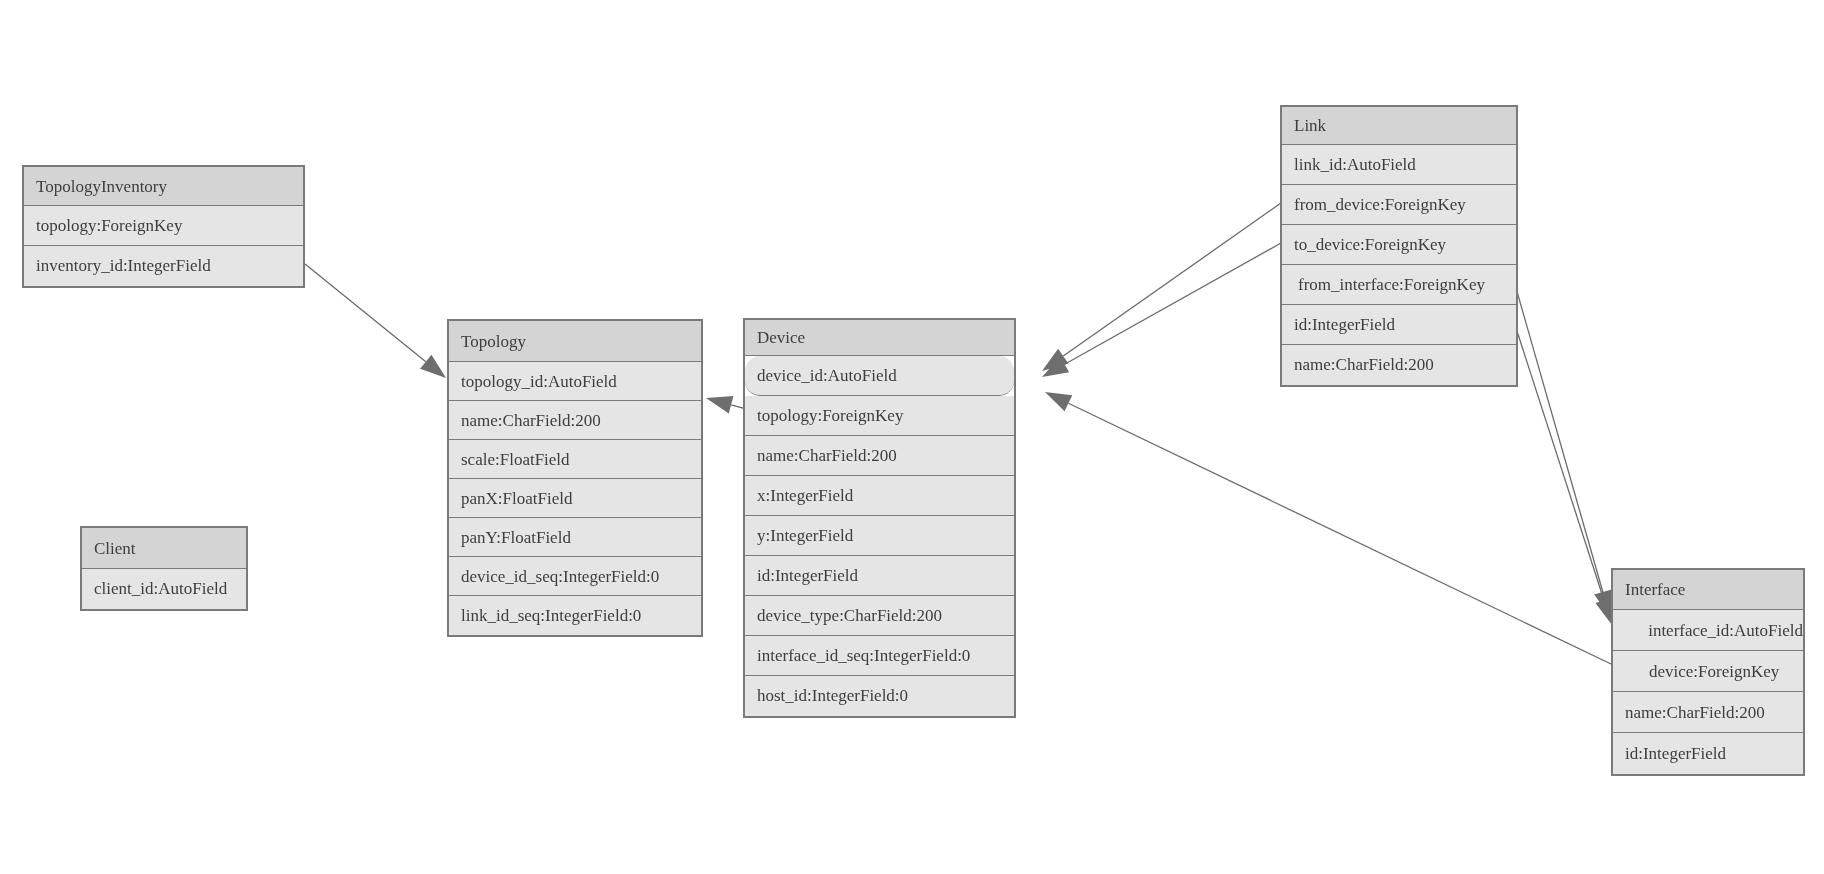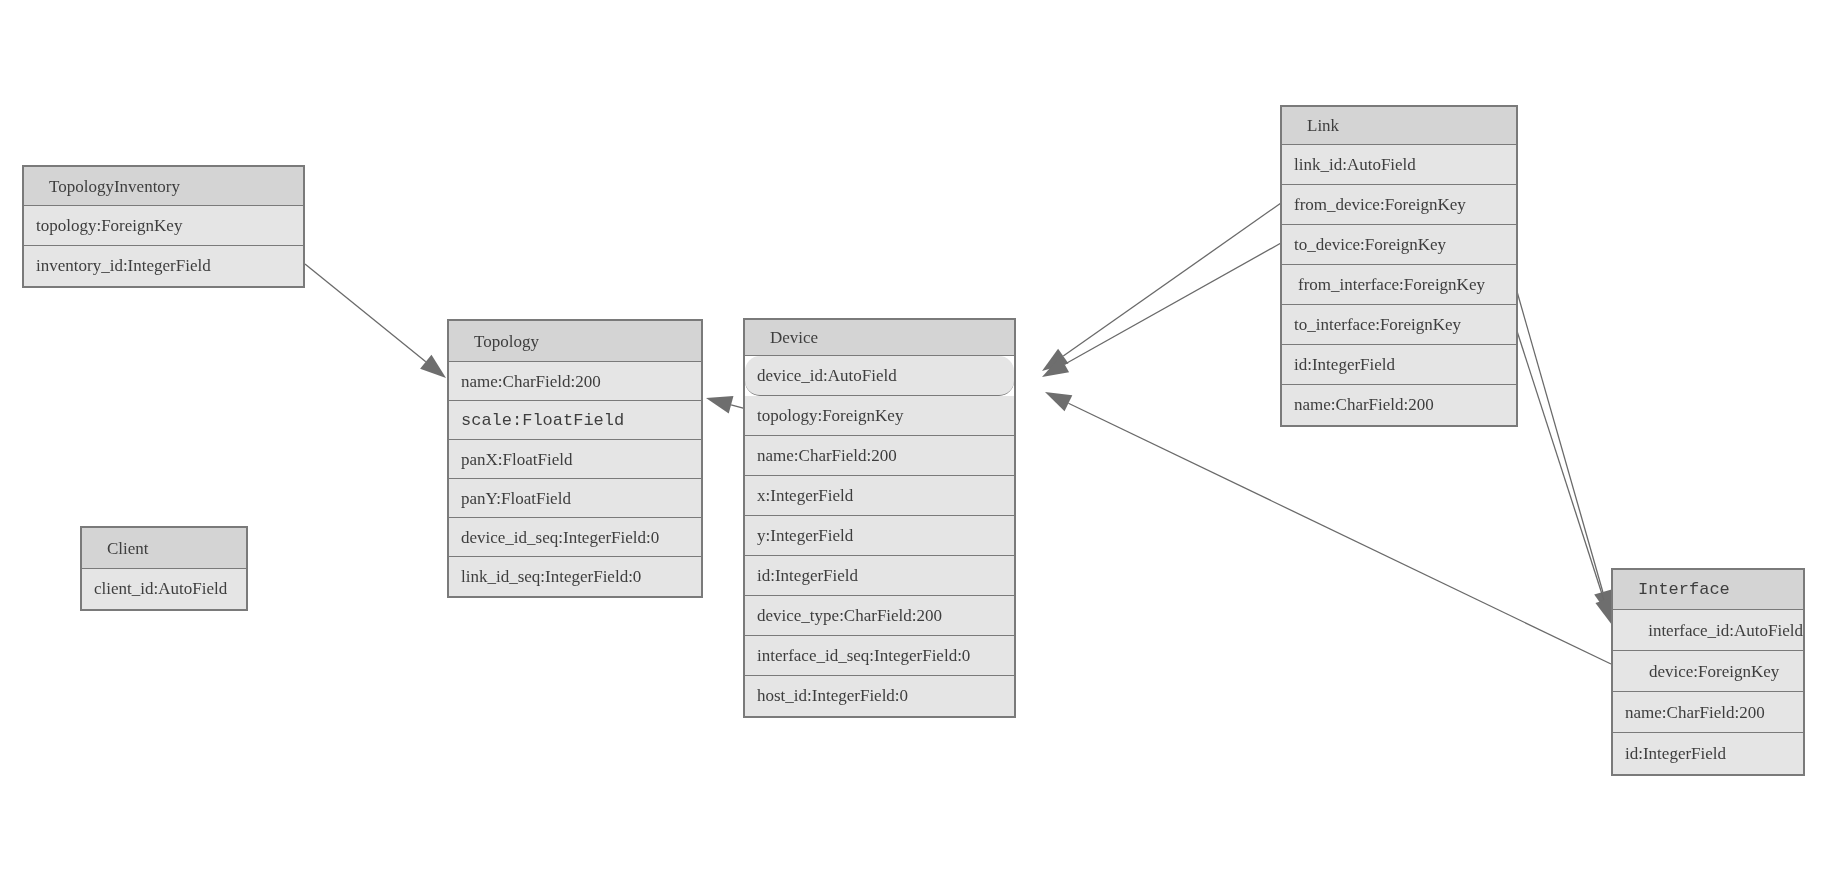--- a/index.html
+++ b/index.html
@@ -27,21 +27,21 @@
     position: absolute;
     background: #ffffff;
     border: 2px solid var(--border, #7a7a7a);
     box-sizing: border-box;
     color: var(--text, #3e3e3e);
     font-size: 17px;
   }
   .entity .header {
     background: var(--header-fill, #d4d4d4);
     border-bottom: 1px solid var(--border, #7a7a7a);
-    padding-left: 25px;
+    padding-left: 12px;
     box-sizing: border-box;
     white-space: nowrap;
     overflow: hidden;
   }
   .entity .row {
     border-bottom: 1px solid var(--border, #7a7a7a);
     padding-left: 12px;
     box-sizing: border-box;
     white-space: nowrap;
     overflow: hidden;
@@ -74,22 +74,23 @@
 <div class="entity" style="left: 22px; top: 165px; width: 283px;">
     <div class="header" style="height: 39px; line-height: 39px;">TopologyInventory</div>
     <div class="rows">
         <div class="row" style="height: 40px; line-height: 40px;">topology:ForeignKey</div>
         <div class="row" style="height: 40px; line-height: 40px;">inventory_id:IntegerField</div>
       </div>
   </div>
     <div class="entity" style="left: 447px; top: 319px; width: 256px;">
     <div class="header" style="height: 41px; line-height: 41px;">Topology</div>
     <div class="rows">
+        <div class="row" style="height: 39px; line-height: 39px;">topology_id:AutoField</div>
         <div class="row" style="height: 39px; line-height: 39px;">name:CharField:200</div>
-        <div class="row" style="height: 39px; line-height: 39px; font-family: Liberation Mono, monospace;">scale:FloatField</div>
+        <div class="row" style="height: 39px; line-height: 39px;">scale:FloatField</div>
         <div class="row" style="height: 39px; line-height: 39px;">panX:FloatField</div>
         <div class="row" style="height: 39px; line-height: 39px;">panY:FloatField</div>
         <div class="row" style="height: 39px; line-height: 39px;">device_id_seq:IntegerField:0</div>
         <div class="row" style="height: 39px; line-height: 39px;">link_id_seq:IntegerField:0</div>
       </div>
   </div>
     <div class="entity" style="left: 80px; top: 526px; width: 168px;">
     <div class="header" style="height: 41px; line-height: 41px;">Client</div>
     <div class="rows">
         <div class="row" style="height: 40px; line-height: 40px;">client_id:AutoField</div>
@@ -109,27 +110,26 @@
         <div class="row" style="height: 40px; line-height: 40px;">host_id:IntegerField:0</div>
       </div>
   </div>
     <div class="entity" style="left: 1280px; top: 105px; width: 238px;">
     <div class="header" style="height: 38px; line-height: 38px;">Link</div>
     <div class="rows">
         <div class="row" style="height: 40px; line-height: 40px;">link_id:AutoField</div>
         <div class="row" style="height: 40px; line-height: 40px;">from_device:ForeignKey</div>
         <div class="row" style="height: 40px; line-height: 40px;">to_device:ForeignKey</div>
         <div class="row" style="height: 40px; line-height: 40px; padding-left: 16px;">from_interface:ForeignKey</div>
-        <div class="row" style="height: 40px; line-height: 40px;">to_interface:ForeignKey</div>
         <div class="row" style="height: 40px; line-height: 40px;">id:IntegerField</div>
         <div class="row" style="height: 40px; line-height: 40px;">name:CharField:200</div>
       </div>
   </div>
     <div class="entity" style="left: 1611px; top: 568px; width: 194px;">
-    <div class="header" style="height: 40px; line-height: 40px; font-family: Liberation Mono, monospace;">Interface</div>
+    <div class="header" style="height: 40px; line-height: 40px;">Interface</div>
     <div class="rows">
         <div class="row" style="height: 41px; line-height: 41px; text-align: right;">interface_id:AutoField</div>
         <div class="row" style="height: 41px; line-height: 41px; padding-left: 36px;">device:ForeignKey</div>
         <div class="row" style="height: 41px; line-height: 41px;">name:CharField:200</div>
         <div class="row" style="height: 41px; line-height: 41px;">id:IntegerField</div>
       </div>
   </div>
   </div>
 
 </body></html>

